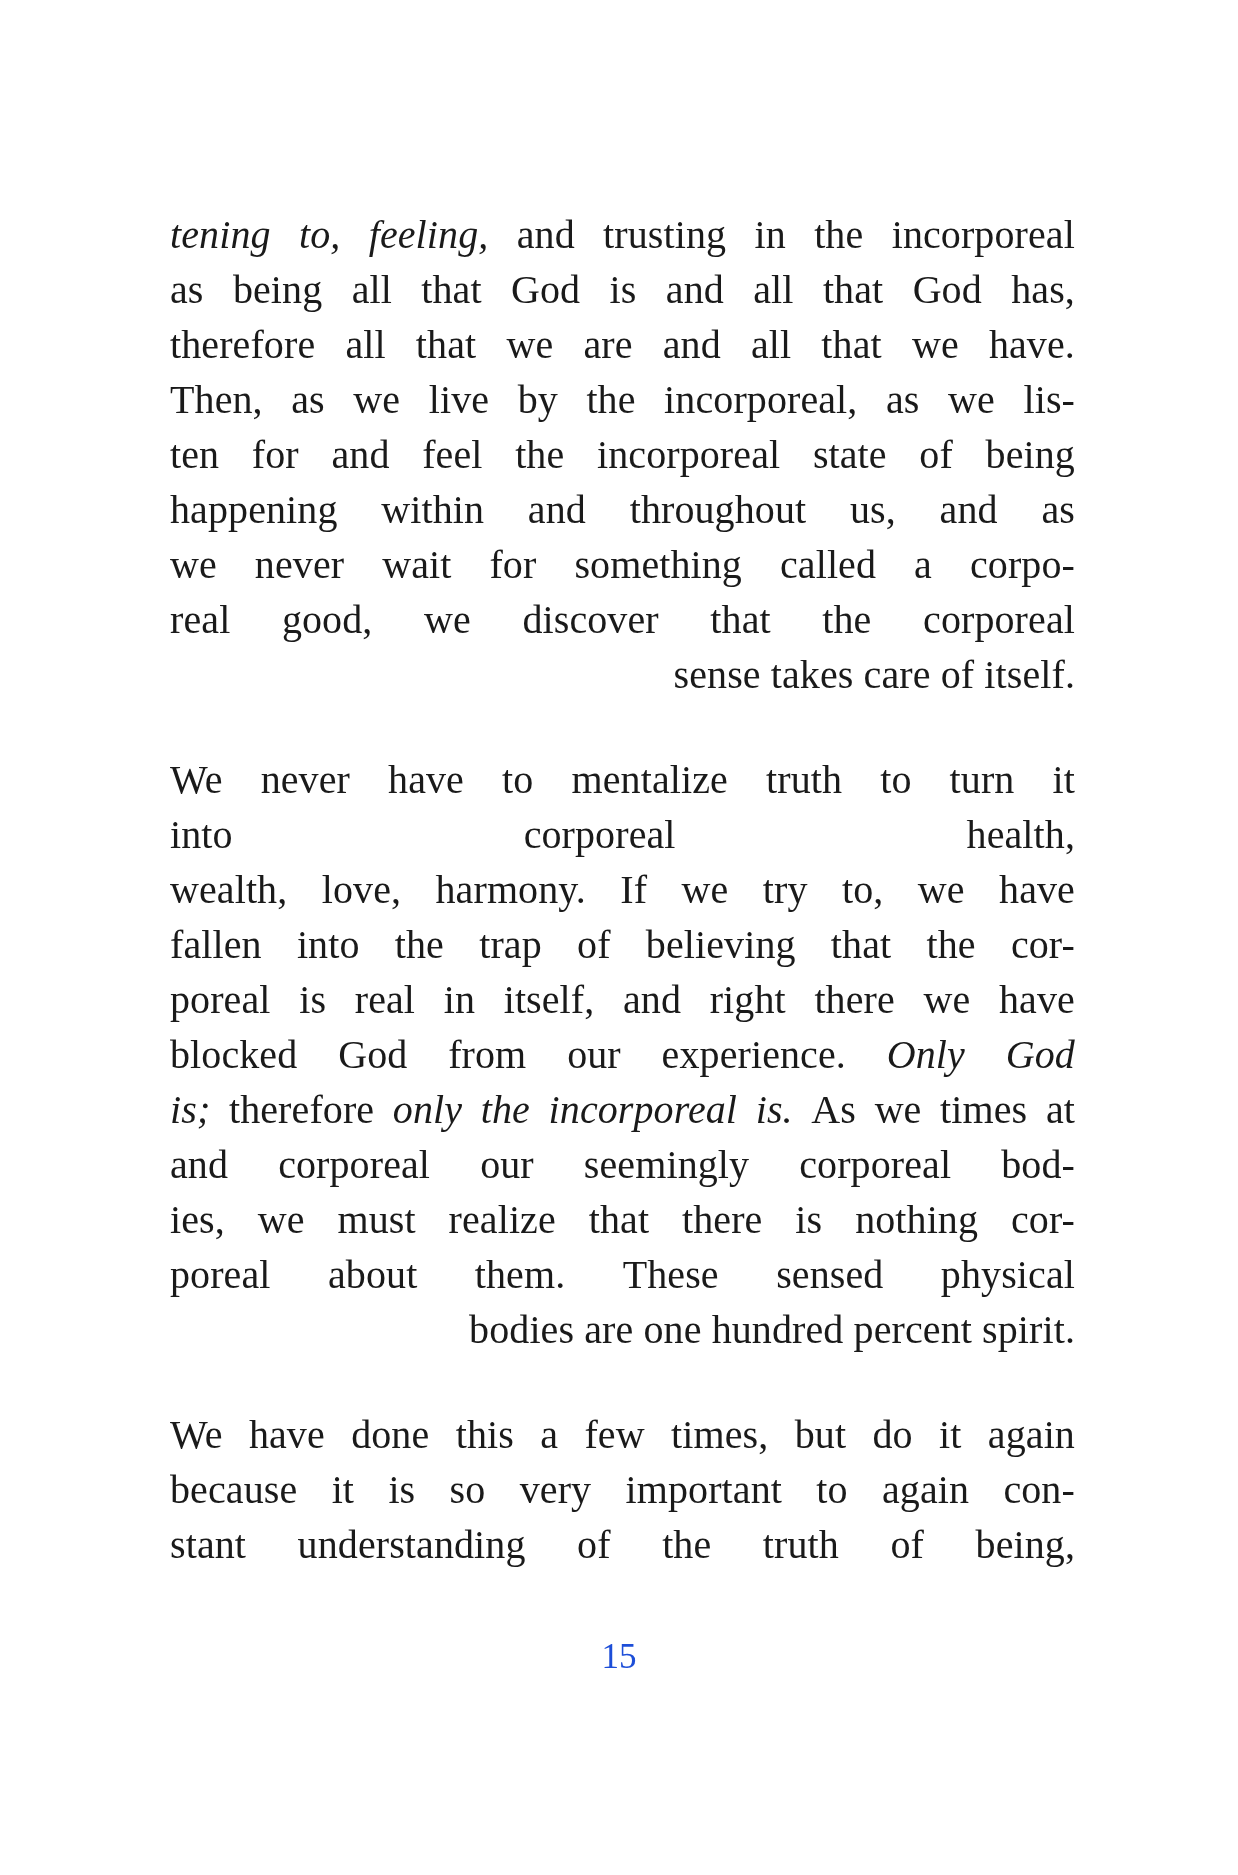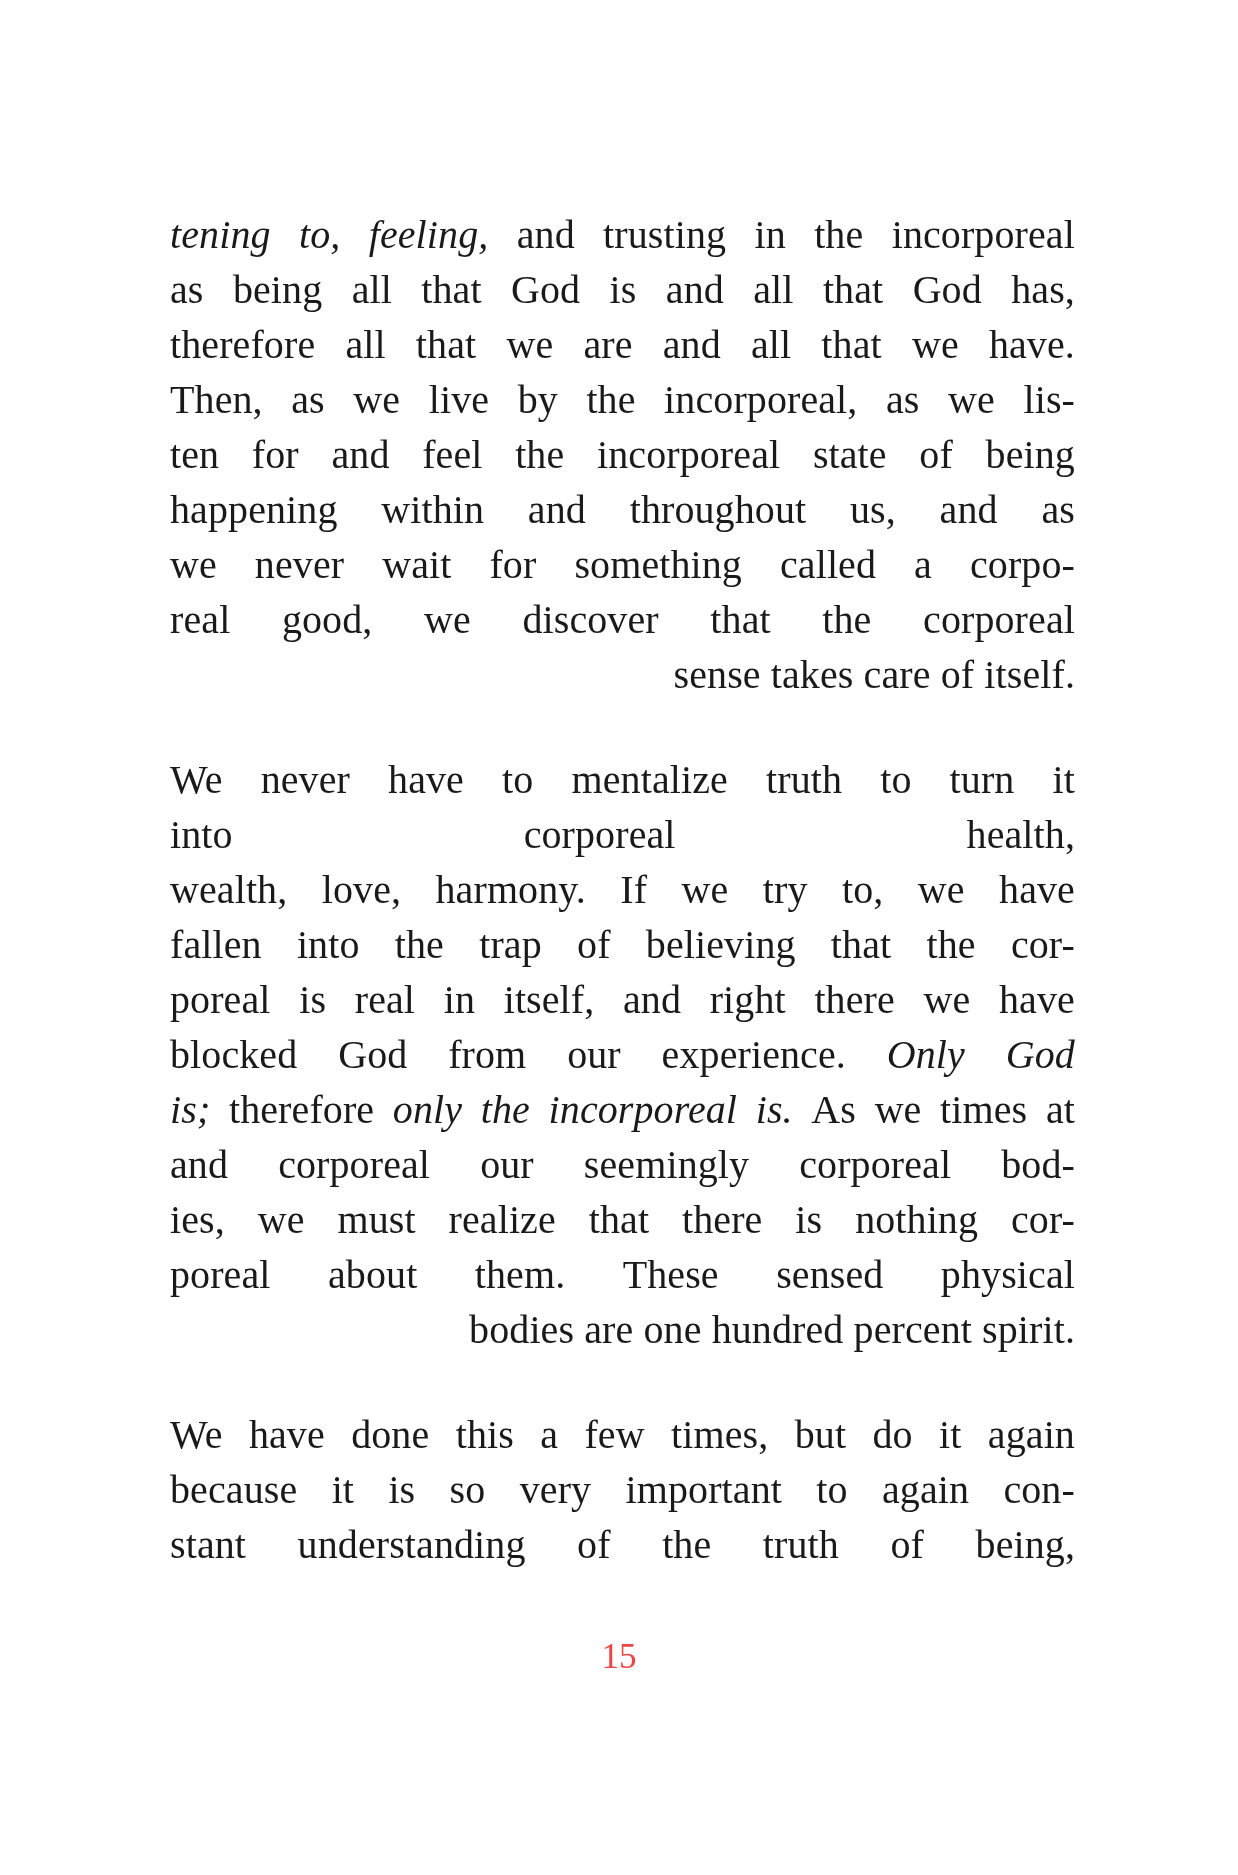--- a/index.html
+++ b/index.html
@@ -44,21 +44,21 @@
     font-style: italic;
   }
   .folio {
     position: absolute;
     top: 1638px;
     left: 0;
     width: 1238px;
     text-align: center;
     font-size: 35px;
     line-height: 1.1;
-    color: #ef4444;
+    color: #1d4ed8;
   }
 </style>
 </head>
 <body>
 
 <div class="page">
   <main class="text-block" id="text-block">
       <div class="para">
         <div class="line justify">
           <span class="word it">tening</span>

